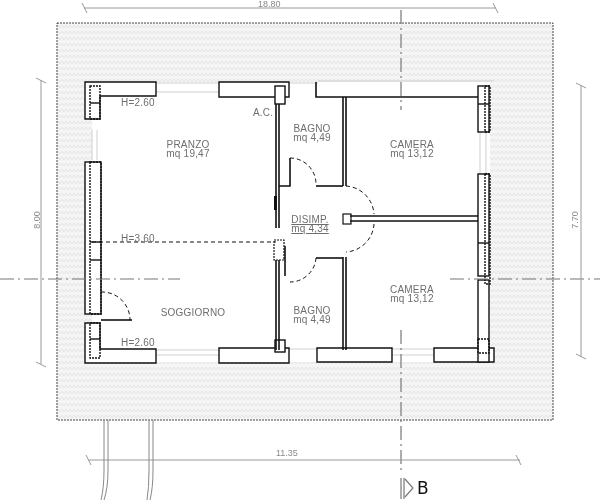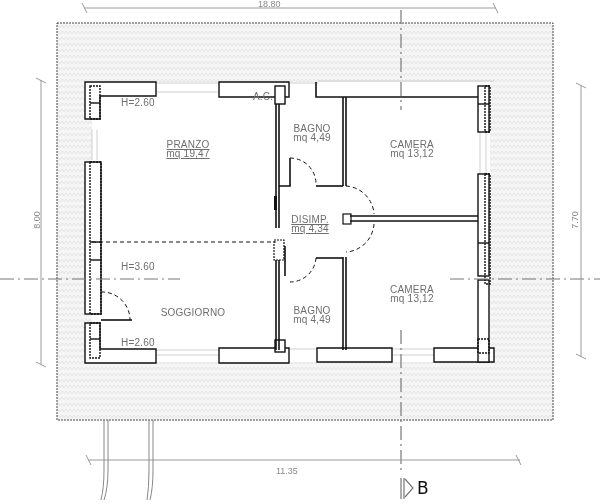--- a/index.html
+++ b/index.html
@@ -153,30 +153,30 @@
   </g>
 
   <g stroke="#777" stroke-width="1.2" fill="none">
     <line x1="401" y1="478" x2="401" y2="499"></line>
     <line x1="404" y1="478" x2="404" y2="499"></line>
     <path d="M405 479 L413 488 L405 497"></path>
   </g>
 </svg>
 
 <div class="dim" style="left:258px;top:-1px;">18.80</div>
-<div class="dim" style="left:276px;top:448px;margin-top:18px;">11.35</div>
+<div class="dim" style="left:276px;top:448px;">11.35</div>
 <div class="dim rot" style="left:22px;top:215px;width:30px;text-align:center;">8.00</div>
 <div class="dim rot" style="left:560px;top:215px;width:30px;text-align:center;">7.70</div>
 
 <div class="lbl" style="left:121px;top:98px;">H=2.60</div>
-<div class="lbl" style="left:121px;top:234px;margin-top:28px;">H=3.60</div>
+<div class="lbl" style="left:121px;top:234px;">H=3.60</div>
 <div class="lbl" style="left:121px;top:338px;">H=2.60</div>
-<div class="lbl" style="left:253px;top:92px;">A.C.</div>
-
-<div class="lbl" style="left:158px;top:140px;width:60px;text-decoration:underline;">
+<div class="lbl" style="left:253px;top:108px;">A.C.</div>
+
+<div class="lbl" style="left:158px;top:140px;width:60px;">
   <div>PRANZO</div>
   <div>mq  19,47</div>
 </div>
 <div class="lbl" style="left:158px;top:308px;width:70px;">
   <div>SOGGIORNO</div>
 </div>
 <div class="lbl" style="left:287px;top:124px;width:50px;">
   <div>BAGNO</div>
   <div>mq  4,49</div>
 </div>

